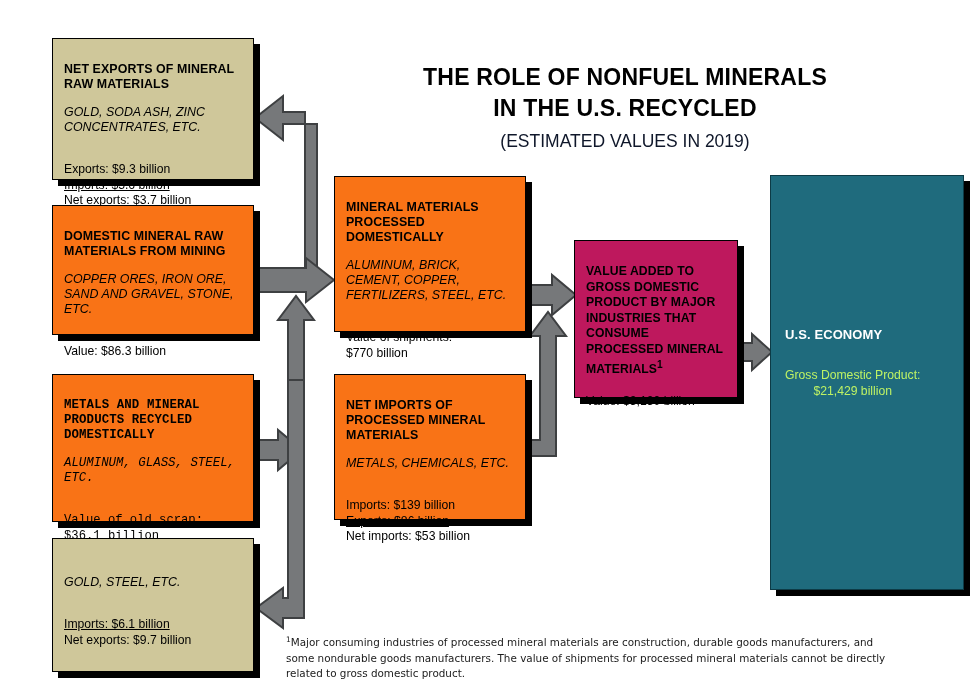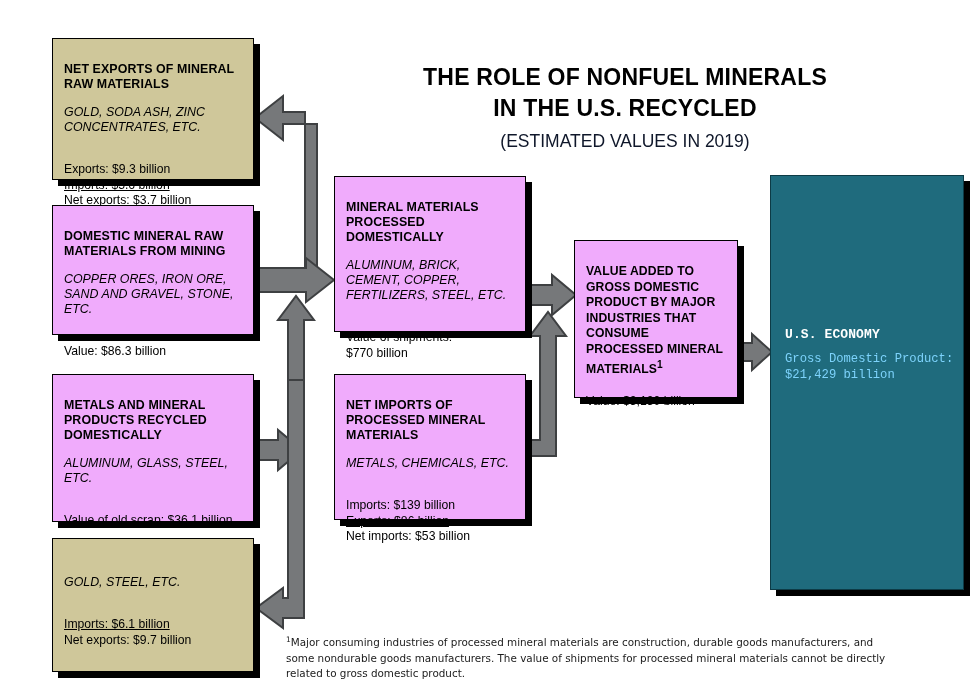--- a/index.html
+++ b/index.html
@@ -15,22 +15,22 @@
   
   .box{
     position:absolute;
     box-sizing:border-box;
     border:1px solid #000;
     box-shadow:6px 6px 0 0 #000;
     padding:23px 11px 8px 11px;
     z-index:5;
   }
   .box.tan{background:#cfc79a;}
-  .box.blue{background:#f0abfc;}
-  .box.blue2{background:#f0abfc;}
+  .box.blue{background:#f97316;}
+  .box.blue2{background:#be185d;}
   .box.teal{background:#1f6b7d;border:1px solid #0d3b46;}
 
   .bx-title{
     font-weight:bold;
     font-size:12.4px;
     line-height:15px;
     color:#000;
     letter-spacing:.1px;
   }
   .bx-items{
@@ -43,35 +43,35 @@
   .bx-vals{
     font-size:12.2px;
     line-height:15.5px;
     color:#000;
     margin-top:27px;
   }
   .bx-vals .u{ text-decoration:underline; display:block;}
   .bx-vals span{display:block;}
 
   .teal .bx-title{color:#ffffff;font-size:13px;}
-  .teal .bx-vals{color:#7dd3fc;margin-top:10px;}
+  .teal .bx-vals{color:#bef264;margin-top:26px;text-align:center;}
 
   
   #box-net-exports-mineral{left:52px;  top:38px;  width:202px; height:142px;}
   #box-domestic-raw      {left:52px;  top:205px; width:202px; height:130px;}
-  #box-recycled          {left:52px;  top:374px; width:202px; height:148px;}
+  #box-recycled          {left:52px;  top:374px; width:202px; height:148px;font-family:Liberation Mono, monospace;}
   #box-net-exports-scrap {left:52px;  top:538px; width:202px; height:134px;}
   #box-processed         {left:334px; top:176px; width:192px; height:156px;}
   #box-net-imports       {left:334px; top:374px; width:192px; height:146px;}
   #box-value-added       {left:574px; top:240px; width:164px; height:158px;}
   #box-us-economy        {left:770px; top:175px; width:194px; height:415px;}
 
   #box-value-added .bx-title{font-size:12.2px;line-height:15.5px;}
   #box-value-added .bx-vals{margin-top:16px;}
-  #box-us-economy{padding:16px;font-family:Liberation Mono, monospace;}
+  #box-us-economy{padding:16px;}
   #box-us-economy .inner{position:absolute;left:14px;top:151px;}
 
   
   .title-wrap{position:absolute;left:330px;top:62px;width:590px;text-align:center;}
   .t1{font-weight:bold;font-size:23px;line-height:31px;color:#000000;letter-spacing:.2px;}
   .t2{font-size:17.5px;line-height:26px;color:#0f172a;margin-top:4px;}
 
   
   .footnote{
     position:absolute;left:286px;top:632px;width:600px;

